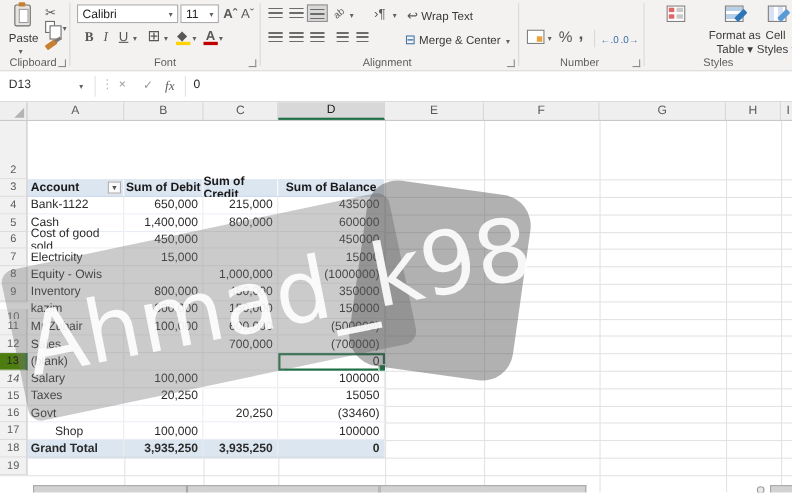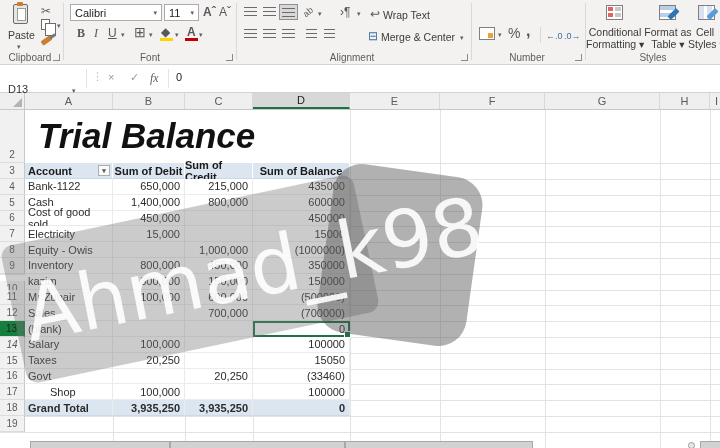--- a/index.html
+++ b/index.html
@@ -24,36 +24,36 @@
   .copyic:before { content:""; position:absolute; left:2.5px; top:2.5px; width:9px; height:11px; border:1.2px solid #6b6b6b; background:#fff; }
   .brush { position:absolute; width:11px; height:5px; background:#c87f2f; border-radius:1px; transform:rotate(-35deg); }
   .brush:before { content:""; position:absolute; right:-5px; top:1px; width:6px; height:3px; background:#7a7a7a; }
   .colorbar { position:absolute; width:13px; height:3px; }
   .gridic { position:absolute; width:17px; height:15px; border:1px solid #808080; background:#fff; }
   .pencil { position:absolute; width:5px; height:12px; background:#2e75b6; transform:rotate(45deg); border-radius:1px; }
 
   
   .fbar { position:absolute; left:0; top:65px; width:720px; height:28px; background:#fff; border-bottom:1px solid #d2d2d2; }
   .fbar .sep { position:absolute; top:4px; height:19px; width:1px; background:#e3e3e3; }
-  .namebox { position:absolute; left:0; top:12px; width:86px; height:27px; font-size:11px; color:#333; }
+  .namebox { position:absolute; left:0; top:0; width:86px; height:27px; font-size:11px; color:#333; }
   .fval { position:absolute; left:176px; top:6px; font-size:11px; color:#222; }
 
   
   .colheads { position:absolute; left:0; top:93px; width:720px; height:17px; background:#efefef; border-bottom:1px solid #c8c8c8; }
   .ch { position:absolute; top:0; height:16px; font-size:11px; color:#5a5a5a; display:flex; align-items:center; justify-content:center; border-right:1px solid #d8d8d8; }
   .ch.sel { background:#d8d8d8; color:#222; border-bottom:2px solid #1e7145; }
   .corner { position:absolute; left:0; top:0; width:25px; height:16px; border-right:1px solid #c8c8c8; }
   .corner:after { content:""; position:absolute; right:2px; bottom:2px; border-left:9px solid transparent; border-bottom:9px solid #b3b3b3; }
 
   
   .grid { position:absolute; left:0; top:110px; width:720px; height:338px; overflow:hidden; background:#fff; }
   .vline { position:absolute; top:0; width:1px; height:338px; background:#e3e3e3; }
   .hline { position:absolute; left:0; width:720px; height:1px; background:#e3e3e3; }
   .rh { position:absolute; left:0; width:25px; background:#f1f1f1; border-bottom:1px solid #dcdcdc; border-right:1px solid #c8c8c8; font-size:10px; color:#5a5a5a; display:flex; align-items:flex-end; justify-content:center; padding-bottom:2px; z-index:3; }
-  .rh.sel { background:#15803d; border-right:2px solid #1e7145; color:#222; }
+  .rh.sel { background:#4d7c0f; border-right:2px solid #1e7145; color:#222; }
   .titlebg { position:absolute; left:25px; top:0; width:325px; height:53px; background:#fff; z-index:2; }
   .sheet-title { position:absolute; left:38px; top:6px; font-size:35px; font-weight:bold; font-style:italic; color:#111; z-index:2; letter-spacing:0px; }
   .pcell { position:absolute; font-size:11px; color:#2b2b2b; background:#fff; border-bottom:1px solid #e8edf3; border-right:1px solid #ebebeb; display:flex; align-items:center; z-index:2; }
   .pcell.num { justify-content:flex-end; padding-right:4px; }
   .pcell.acct { padding-left:3px; }
   .pcell.hdr { background:#dce6f1; font-weight:bold; border-right:1px solid #ffffff; border-bottom:1px solid #c8d8ea; color:#1a1a1a; }
   .pcell.hdr.ctr { justify-content:center; padding-right:0; }
   .pcell.total { background:#dce6f1; font-weight:bold; border-bottom:1px solid #cfd8e4; }
   .filterbtn { position:absolute; right:2px; top:2px; width:12px; height:11px; background:#fafafa; border:1px solid #aeaeae; font-size:7px; color:#555; display:flex; align-items:center; justify-content:center; }
   .selbox { position:absolute; border:2px solid #1e7145; background:transparent; z-index:3; }
@@ -144,24 +144,20 @@
     <div class="glabel" style="left:497px;width:60px;">Number</div>
     <span class="lnch" style="left:575px;top:54px;"></span>
     <div class="gsep" style="left:585px;"></div>
 
     <span class="gridic" style="left:606px;top:5px;">
       <span style="position:absolute;left:1px;top:1px;width:5px;height:4px;background:#e06666;"></span>
       <span style="position:absolute;left:1px;top:7px;width:5px;height:4px;background:#e06666;"></span>
       <span style="position:absolute;left:8px;top:1px;width:6px;height:4px;background:#c9c9c9;"></span>
       <span style="position:absolute;left:8px;top:7px;width:6px;height:4px;background:#c9c9c9;"></span>
     </span>
-    <div class="rlbl" style="left:586px;top:26px;width:58px;text-align:center;">
-      <div>Conditional</div>
-      <div>Formatting ▾</div>
-    </div>
     <span class="gridic" style="left:659px;top:5px;background:repeating-linear-gradient(to bottom,#b9cfe8 0 4px,#fff 4px 7px);">
         <span class="pencil" style="right:-1px;bottom:-1px;"></span>
       </span>
     <div class="rlbl" style="left:644px;top:26px;width:48px;text-align:center;">
       <div>Format as</div>
       <div>Table ▾</div>
     </div>
     <span class="gridic" style="left:698px;top:5px;background:repeating-linear-gradient(to right,#d9e2f3 0 5px,#fff 5px 8px);">
         <span class="pencil" style="right:-1px;bottom:-1px;background:#5b9bd5;"></span>
       </span>
@@ -225,21 +221,20 @@
         <div class="hline" style="top: 227px;"></div>
         <div class="hline" style="top: 242.8px;"></div>
         <div class="hline" style="top: 258.6px;"></div>
         <div class="hline" style="top: 274.4px;"></div>
         <div class="hline" style="top: 290.2px;"></div>
         <div class="hline" style="top: 306px;"></div>
         <div class="hline" style="top: 321.8px;"></div>
         <div class="hline" style="top: 337.6px;"></div>
       </div>
     <div class="titlebg"></div>
-    <div class="sheet-title">Trial Balance</div>
     <div id="rowheads">
         <div class="rh" style="top: 0px; height: 53px;">2</div>
         <div class="rh" style="top: 53px; height: 16px;">3</div>
         <div class="rh" style="top: 69px; height: 15.8px;">4</div>
         <div class="rh" style="top: 84.8px; height: 15.8px;">5</div>
         <div class="rh" style="top: 100.6px; height: 15.8px;">6</div>
         <div class="rh" style="top: 116.4px; height: 15.8px;">7</div>
         <div class="rh" style="top: 132.2px; height: 15.8px;">8</div>
         <div class="rh" style="top: 148px; height: 15.8px;">9</div>
         <div class="rh" style="top: 171px; height: 15.8px;">10</div>

